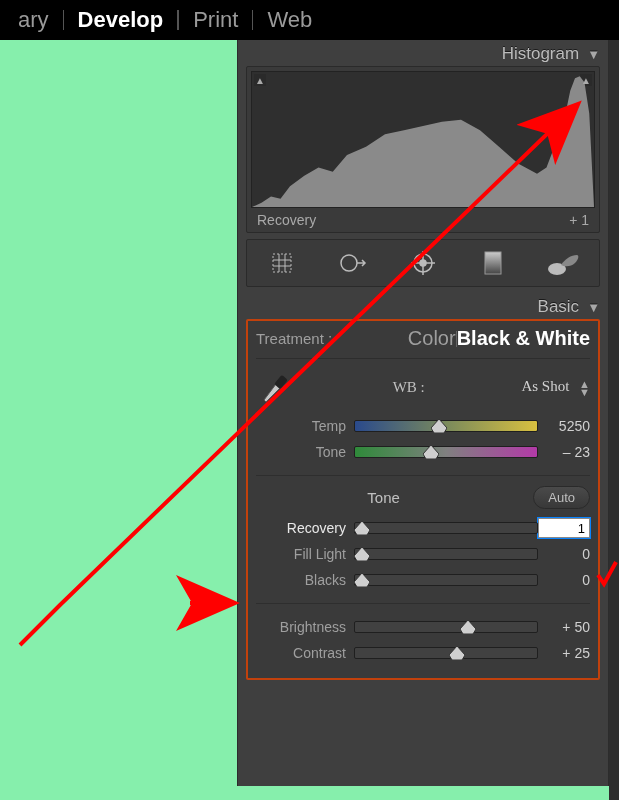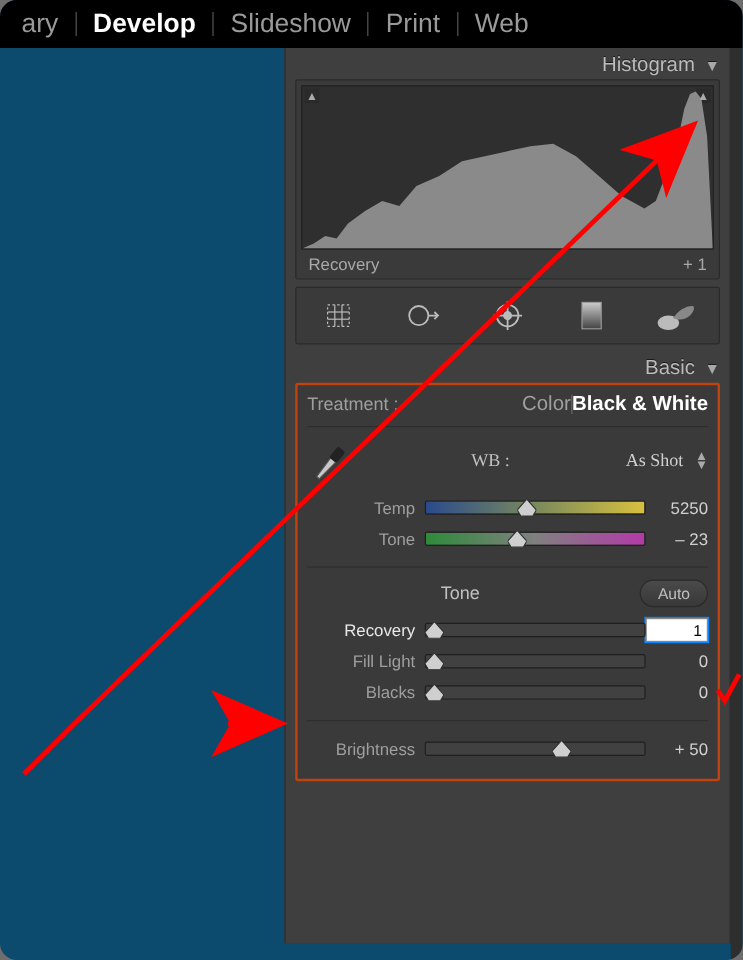--- a/index.html
+++ b/index.html
@@ -1,16 +1,16 @@
 <!DOCTYPE html>
 <html><head>
 <meta charset="utf-8">
 <style>
   html,body{margin:0;padding:0;background:#6e6e6e;font-family:"Segoe UI",Arial,sans-serif;font-size:13px;color:#bbb;}
-  #app{position:relative;width:619px;height:800px;background:#0c4a6e;overflow:hidden;border-radius:14px;}
+  #app{position:relative;width:619px;height:800px;background:#86efac;overflow:hidden;}
 
   
   .tabs{position:absolute;left:0;top:0;right:0;height:40px;background:#000;display:flex;align-items:center;padding:0 4px;}
   .tab{color:#9a9a9a;font-size:22px;font-weight:500;padding:0 14px;white-space:nowrap;cursor:pointer;text-shadow:0 -1px 0 #000;}
   .tab.active{color:#fff;font-weight:600;}
   .tab-sep{width:1px;height:20px;background:#555;}
 
   
   .right-col{position:absolute;top:40px;right:10px;width:370px;bottom:14px;background:#3f3f3f;border-left:1px solid #2c2c2c;border-right:1px solid #2c2c2c;display:flex;flex-direction:column;}
   .scrollbar{position:absolute;top:40px;right:0;width:10px;bottom:0;background:#2e2e2e;}
@@ -35,21 +35,21 @@
   
   .basic-body{margin:0 8px 8px 8px;background:#3a3a3a;border:2px solid #c2410c;border-radius:2px;padding:6px 8px 12px 8px;}
   .row{display:flex;align-items:center;min-height:26px;}
   .lbl{flex:0 0 90px;color:#9f9f9f;text-align:right;padding-right:8px;font-size:14px;}
   .val{flex:0 0 52px;text-align:right;color:#d0d0d0;font-size:14px;}
   .ctrl{flex:1 1 auto;display:flex;align-items:center;}
 
   
   .treat-row{display:flex;align-items:center;justify-content:space-between;border-bottom:1px solid #2d2d2d;padding-bottom:8px;margin-bottom:8px;}
   .treat-lbl{color:#9f9f9f;font-size:15px;}
-  .treat-opts{display:flex;align-items:center;font-size:17px;}
+  .treat-opts{display:flex;align-items:center;font-size:20px;}
   .treat-opt{color:#9f9f9f;cursor:pointer;}
   .treat-opt.active{color:#fff;font-weight:600;}
   .treat-sep{width:1px;height:16px;background:#666;}
 
   
   .wb-row{display:flex;align-items:center;height:40px;margin-bottom:6px;font-family:Liberation Serif, serif;}
   .eyedrop{width:40px;display:flex;justify-content:center;align-items:center;cursor:pointer;}
   .wb-label{flex:1;text-align:center;color:#c0c0c0;font-size:15px;}
   .wb-select{color:#d0d0d0;font-size:15px;cursor:pointer;}
   .wb-arrows{display:inline-block;margin-left:6px;font-size:11px;color:#aaa;line-height:8px;vertical-align:middle;}
@@ -77,21 +77,20 @@
 </head>
 <body>
 
 <div id="app">
 
   <div class="tabs">
     <span class="tab">ary</span>
     <span class="tab-sep"></span>
     <span class="tab active">Develop</span>
     <span class="tab-sep"></span>
-    <span class="tab">Slideshow</span>
     <span class="tab-sep"></span>
     <span class="tab">Print</span>
     <span class="tab-sep"></span>
     <span class="tab">Web</span>
   </div>
 
   <div class="right-col">
 
     <div class="panel-hdr">
       <span>Histogram</span>
@@ -276,20 +275,33 @@
           <span class="thumb" style="left:62%">
             <svg width="16" height="14">
                   <path d="M8 0 L16 9 L13 14 L3 14 L0 9 Z" fill="#cfcfcf" stroke="#333"></path>
                 </svg>
           </span>
         </div>
           </div>
         <span class="val">+ 50</span>
       </div>
 
+      <div class="row">
+        <span class="lbl">Contrast</span>
+        <div class="ctrl">
+            <div class="slider plain">
+          <span class="thumb" style="left:56%">
+            <svg width="16" height="14">
+                  <path d="M8 0 L16 9 L13 14 L3 14 L0 9 Z" fill="#cfcfcf" stroke="#333"></path>
+                </svg>
+          </span>
+        </div>
+          </div>
+        <span class="val">+ 25</span>
+      </div>
 
     </div>
 
   </div>
 
   <div class="scrollbar"></div>
 
   <svg class="anno">
     <defs>
       <marker id="ah" markerWidth="16" markerHeight="14" refX="14" refY="7" orient="auto">

